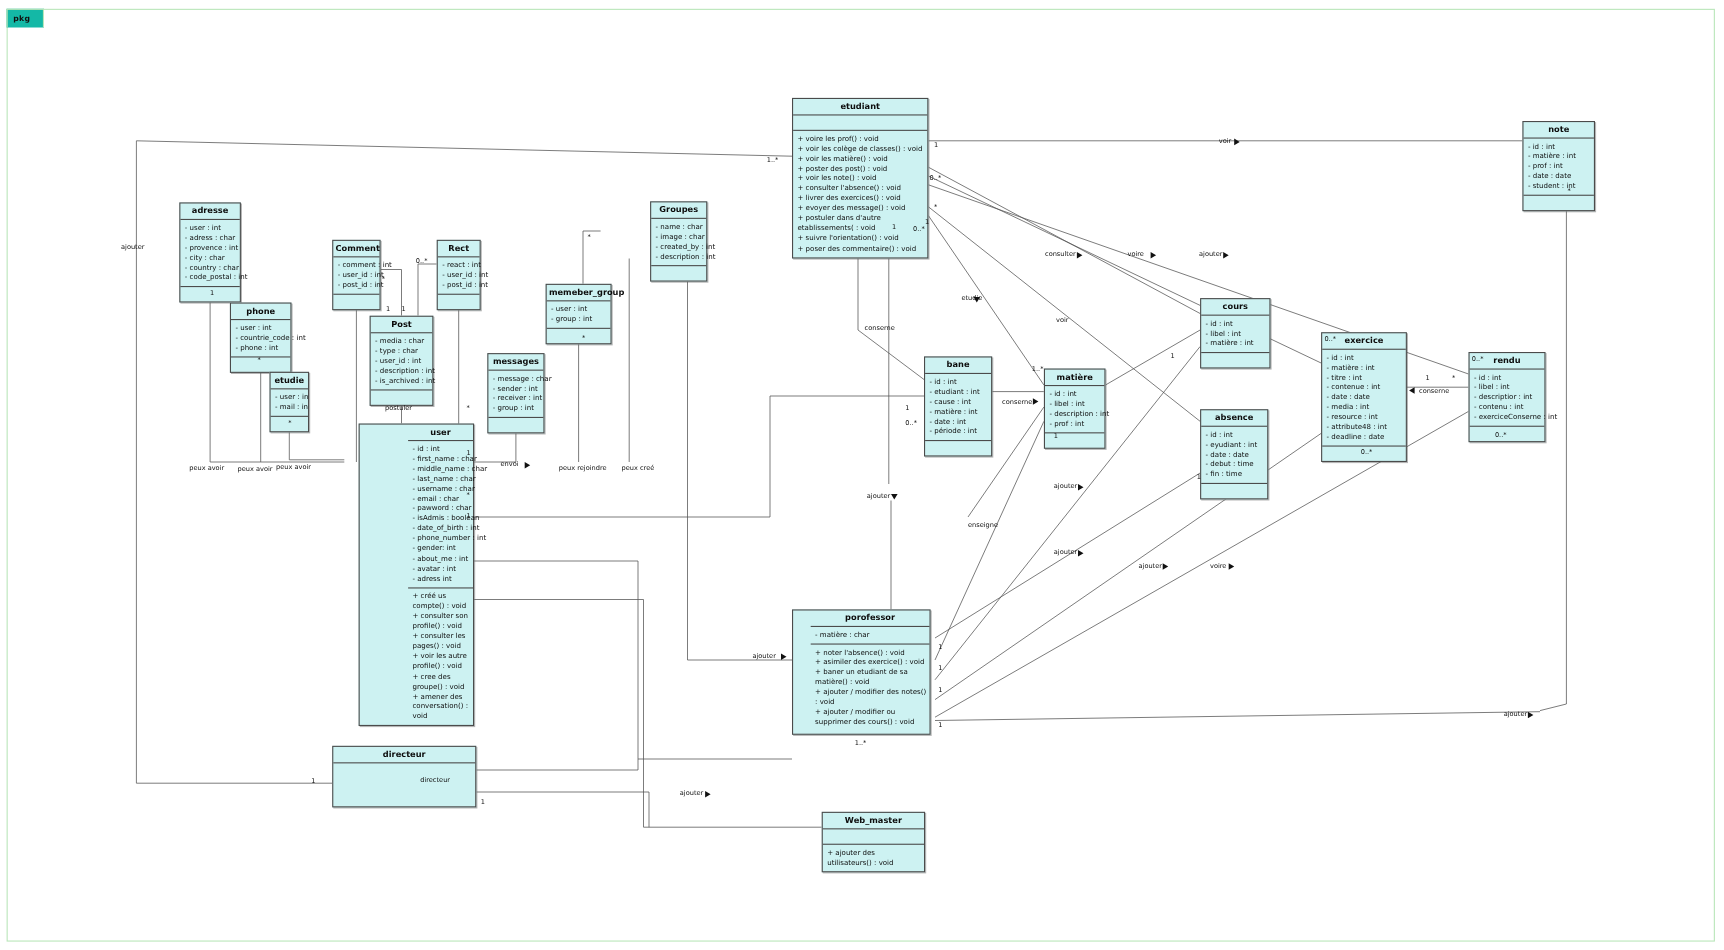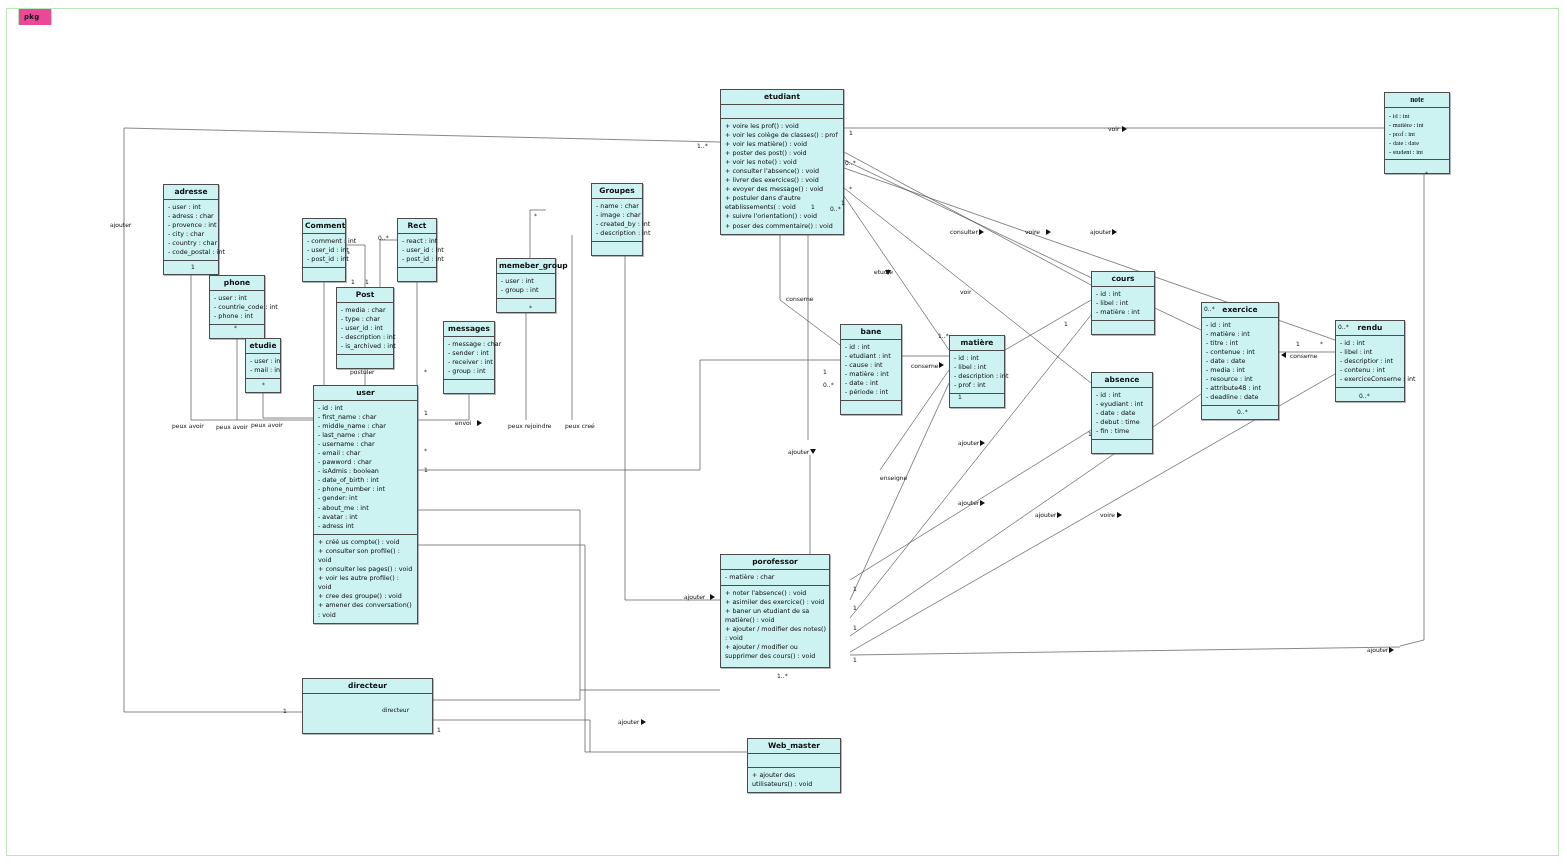--- a/index.html
+++ b/index.html
@@ -1,19 +1,19 @@
 <!DOCTYPE html>
 <html><head>
 <meta charset="utf-8">
 <style>
   html,body{margin:0;padding:0;background:#ffffff;}
   body{font-family:"DejaVu Sans","Liberation Sans",sans-serif;}
   #canvas{position:relative;width:1567px;height:864px;background:#ffffff;overflow:hidden;}
   #pkgframe{position:absolute;left:6px;top:8px;width:1553px;height:848px;border:1px solid #b9e6b9;box-sizing:border-box;}
-  #pkgtab{position:absolute;left:18px;top:8px;width:34px;height:17px;border:1px solid #b9e6b9;border-bottom:none;box-sizing:border-box;background:#ec4899;}
+  #pkgtab{position:absolute;left:6px;top:8px;width:34px;height:17px;border:1px solid #b9e6b9;border-bottom:none;box-sizing:border-box;background:#14b8a6;}
   #pkgtab span{display:block;font-size:7px;font-weight:bold;color:#111;padding:4px 0 0 5px;letter-spacing:.3px;}
   svg#wires{position:absolute;left:0;top:0;width:1567px;height:864px;}
   .cls{position:absolute;background:#cdf2f2;border:1px solid #4b4b4b;box-sizing:border-box;box-shadow:1px 1px 0 rgba(90,90,90,.45);}
   .cls .hd{text-align:center;font-size:7.5px;font-weight:bold;color:#0d0d0d;padding:3px 2px 3px 2px;border-bottom:1px solid #4b4b4b;line-height:1;}
   .cls .sec{border-bottom:1px solid #4b4b4b;padding:3px 3px 3px 4px;}
   .cls .sec:last-child{border-bottom:none;}
   .cls .sec.empty{min-height:9px;padding:2px;}
   .cls .row{font-size:6.4px;color:#0d0d0d;line-height:1.42;white-space:nowrap;}
   .cls .row.wrap{white-space:normal;}
   .lbl{position:absolute;font-size:6px;color:#111;white-space:nowrap;}
@@ -98,33 +98,33 @@
       <path d="M949,370 L880,470"></path>
     </g>
   </svg>
 
   <div id="classes-layer">
       <div class="cls" style="left: 720px; top: 89px; width: 124px; min-height: 104px;">
         <div class="hd">etudiant</div>
         <div class="sec empty"></div>
         <div class="sec">
           <div class="row wrap">+ voire les prof() : void</div>
-          <div class="row wrap">+ voir les colège de classes() : prof</div>
+          <div class="row wrap">+ voir les colège de classes() : void</div>
           <div class="row wrap">+ voir les matière() : void</div>
           <div class="row wrap">+ poster des post() : void</div>
           <div class="row wrap">+ voir les note() : void</div>
           <div class="row wrap">+ consulter l'absence() : void</div>
           <div class="row wrap">+ livrer des exercices() : void</div>
           <div class="row wrap">+ evoyer des message() : void</div>
           <div class="row wrap">+ postuler dans d'autre etablissements( : void</div>
           <div class="row wrap">+ suivre l'orientation() : void</div>
           <div class="row wrap">+ poser des commentaire() : void</div>
         </div>
       </div>
-      <div class="cls" style="left: 1384px; top: 92px; width: 66px; min-height: 62px; font-family: Liberation Serif, serif;">
+      <div class="cls" style="left: 1384px; top: 110px; width: 66px; min-height: 62px;">
         <div class="hd">note</div>
         <div class="sec">
           <div class="row">- id : int</div>
           <div class="row">- matière : int</div>
           <div class="row">- prof : int</div>
           <div class="row">- date : date</div>
           <div class="row">- student : int</div>
         </div>
         <div class="sec empty"></div>
       </div>
@@ -275,21 +275,21 @@
         <div class="hd">absence</div>
         <div class="sec">
           <div class="row">- id : int</div>
           <div class="row">- eyudiant : int</div>
           <div class="row">- date : date</div>
           <div class="row">- debut : time</div>
           <div class="row">- fin : time</div>
         </div>
         <div class="sec empty"></div>
       </div>
-      <div class="cls" style="left: 313px; top: 385px; width: 105px; min-height: 172px;">
+      <div class="cls" style="left: 326px; top: 385px; width: 105px; min-height: 172px; padding-left: 44px;">
         <div class="hd">user</div>
         <div class="sec">
           <div class="row">- id : int</div>
           <div class="row">- first_name : char</div>
           <div class="row">- middle_name : char</div>
           <div class="row">- last_name : char</div>
           <div class="row">- username : char</div>
           <div class="row">- email : char</div>
           <div class="row">- pawword : char</div>
           <div class="row">- isAdmis : boolean</div>
@@ -302,21 +302,21 @@
         </div>
         <div class="sec">
           <div class="row wrap">+ créé us compte() : void</div>
           <div class="row wrap">+ consulter son profile() : void</div>
           <div class="row wrap">+ consulter les pages() : void</div>
           <div class="row wrap">+ voir les autre profile() : void</div>
           <div class="row wrap">+ cree des groupe() : void</div>
           <div class="row wrap">+ amener des conversation() : void</div>
         </div>
       </div>
-      <div class="cls" style="left: 720px; top: 554px; width: 110px; min-height: 114px;">
+      <div class="cls" style="left: 720px; top: 554px; width: 126px; min-height: 114px; padding-left: 16px;">
         <div class="hd">porofessor</div>
         <div class="sec">
           <div class="row">- matière : char</div>
         </div>
         <div class="sec">
           <div class="row wrap">+ noter l'absence() : void</div>
           <div class="row wrap">+ asimiler des exercice() : void</div>
           <div class="row wrap">+ baner un etudiant de sa matière() : void</div>
           <div class="row wrap">+ ajouter / modifier des notes() : void</div>
           <div class="row wrap">+ ajouter / modifier ou supprimer des cours() : void</div>

